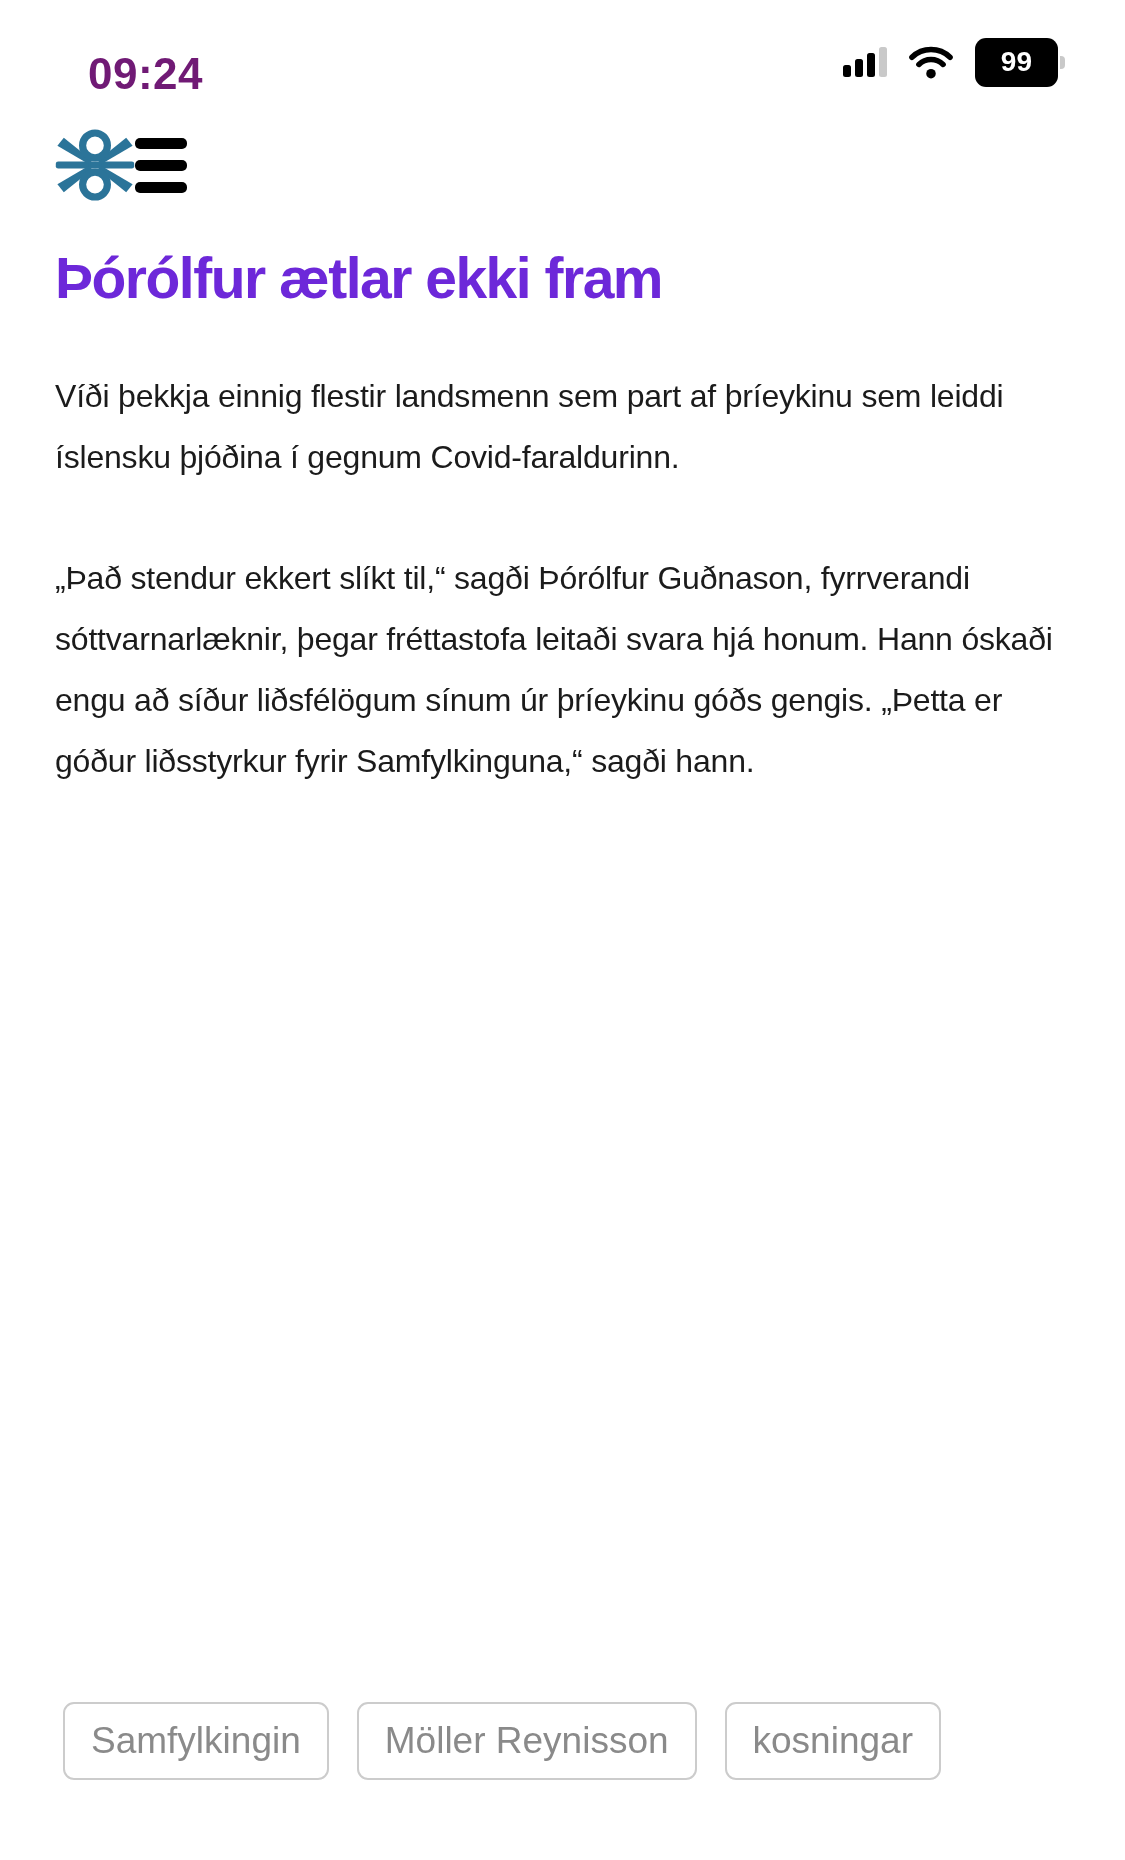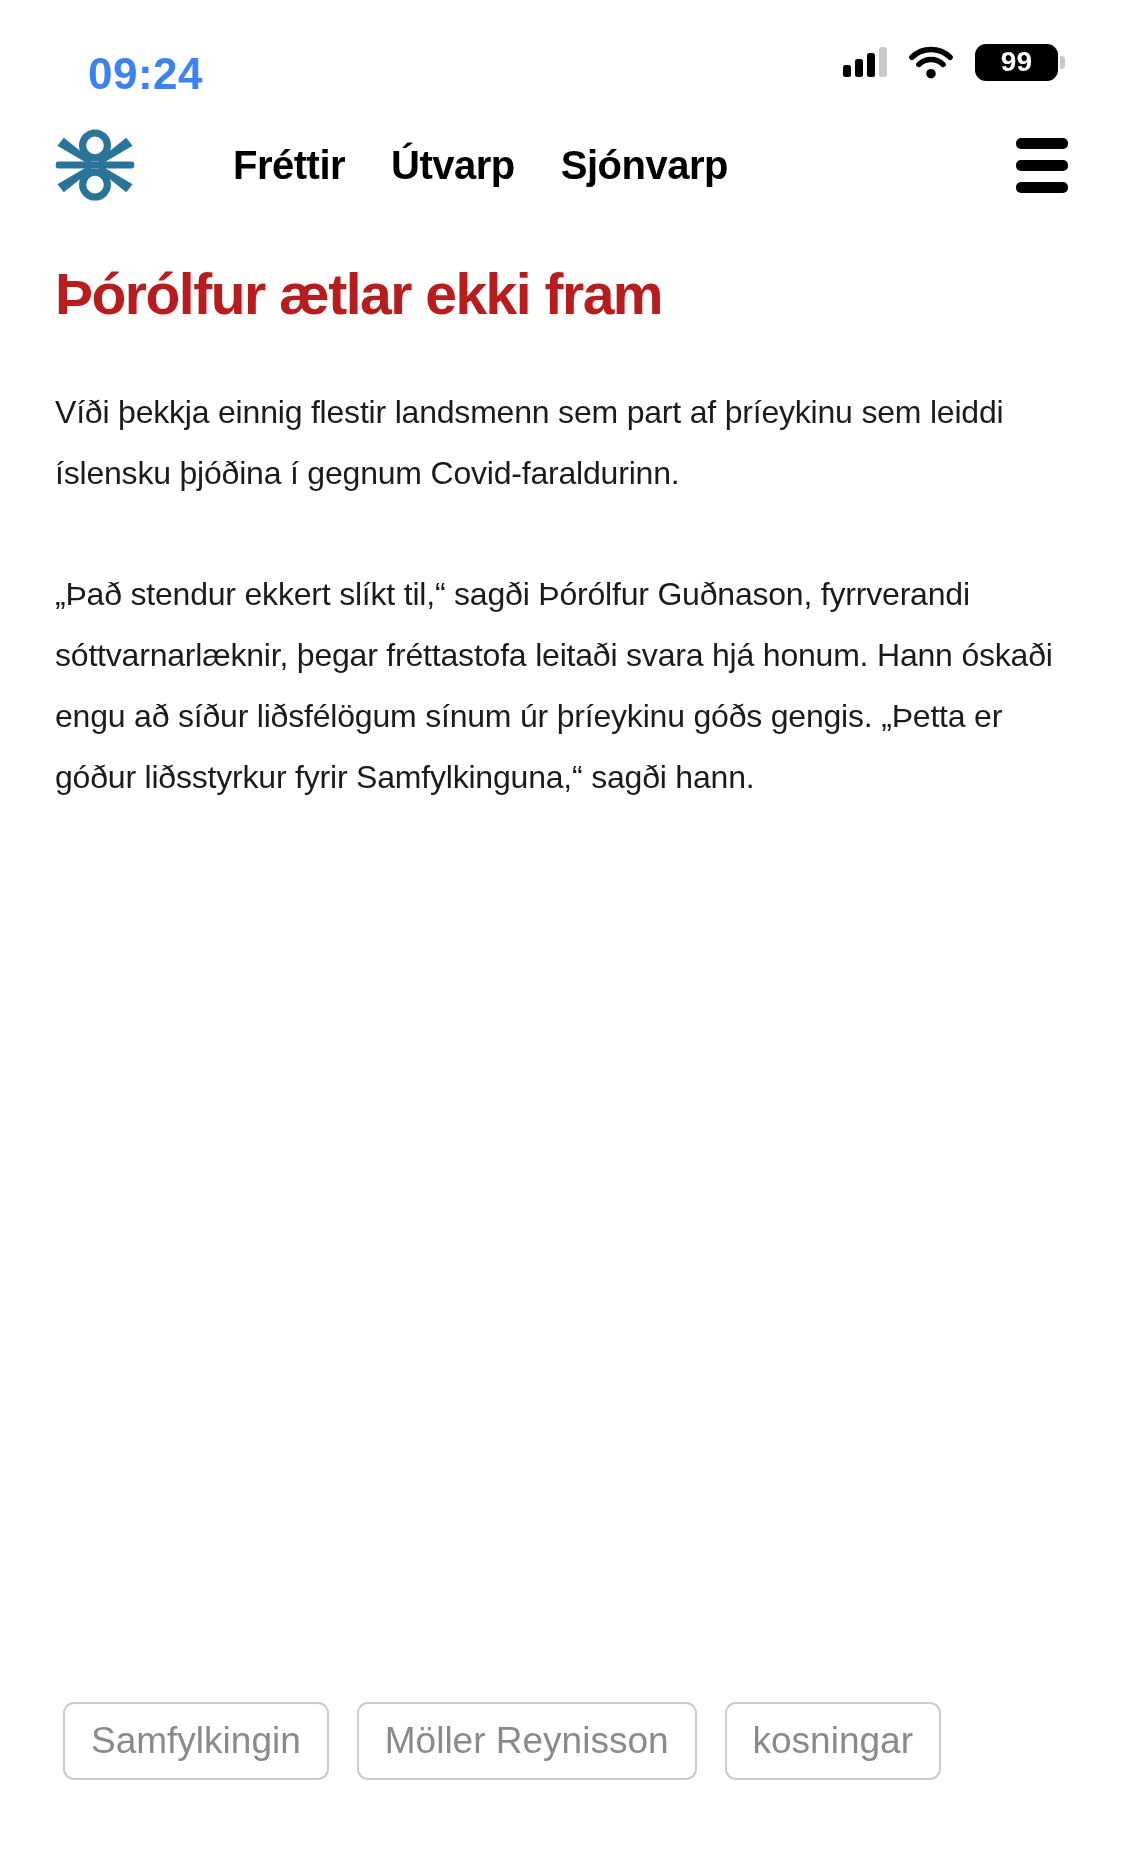--- a/index.html
+++ b/index.html
@@ -17,21 +17,21 @@
   .status-bar {
     height: 100px;
     display: flex;
     align-items: center;
     justify-content: space-between;
     padding: 24px 60px 0 88px;
   }
   .status-time {
     font-size: 44px;
     font-weight: 700;
-    color: #3b82f6;
+    color: #701a75;
     letter-spacing: 0.5px;
     margin-top: 24px;
   }
   .status-icons {
     display: flex;
     align-items: center;
     gap: 22px;
   }
   .signal {
     display: flex;
@@ -48,21 +48,21 @@
   .signal .b2 { height: 18px; }
   .signal .b3 { height: 24px; }
   .signal .b4 { height: 30px; background: #c9c9c9; }
   .wifi-icon svg { display: block; }
   .battery {
     display: flex;
     align-items: center;
   }
   .battery-body {
     min-width: 66px;
-    height: 37px;
+    height: 49px;
     background: #000;
     border-radius: 11px;
     color: #fff;
     font-size: 28px;
     font-weight: 700;
     display: flex;
     align-items: center;
     justify-content: center;
     padding: 0 26px;
   }
@@ -108,26 +108,26 @@
     height: 11px;
     background: #000;
     border-radius: 5px;
   }
 
   
   .article {
     padding: 0 55px;
   }
   .article h1 {
-    margin-top: 52px;
+    margin-top: 36px;
     font-size: 57px;
     line-height: 64px;
     font-weight: 800;
     letter-spacing: -1.5px;
-    color: #b91c1c;
+    color: #6d28d9;
     font-stretch: condensed;
   }
   .article .body {
     margin-top: 56px;
     max-width: 1015px;
   }
   .article .body p {
     font-size: 32px;
     line-height: 61px;
     color: #1b1b1b;
@@ -189,25 +189,20 @@
         <rect x="1" y="45.5" width="98" height="9" rx="3"></rect>
         <polygon points="46,44 11,16 3,26 44,50"></polygon>
         <polygon points="44,50 3,74 11,84 46,56"></polygon>
         <polygon points="54,44 89,16 97,26 56,50"></polygon>
         <polygon points="56,50 97,74 89,84 54,56"></polygon>
       </g>
       <circle cx="50" cy="25.5" r="15.5" fill="#ffffff" stroke="#2B7499" stroke-width="9"></circle>
       <circle cx="50" cy="74.5" r="15.5" fill="#ffffff" stroke="#2B7499" stroke-width="9"></circle>
     </svg>
   </div>
-  <nav class="main-nav">
-    <a href="#">Fréttir</a>
-    <a href="#">Útvarp</a>
-    <a href="#">Sjónvarp</a>
-  </nav>
   <div class="menu-button">
     <div class="line"></div>
       <div class="line"></div>
       <div class="line"></div>
   </div>
 </div>
 
 <div class="article">
   <h1>Þórólfur ætlar ekki fram</h1>
   <div class="body">

